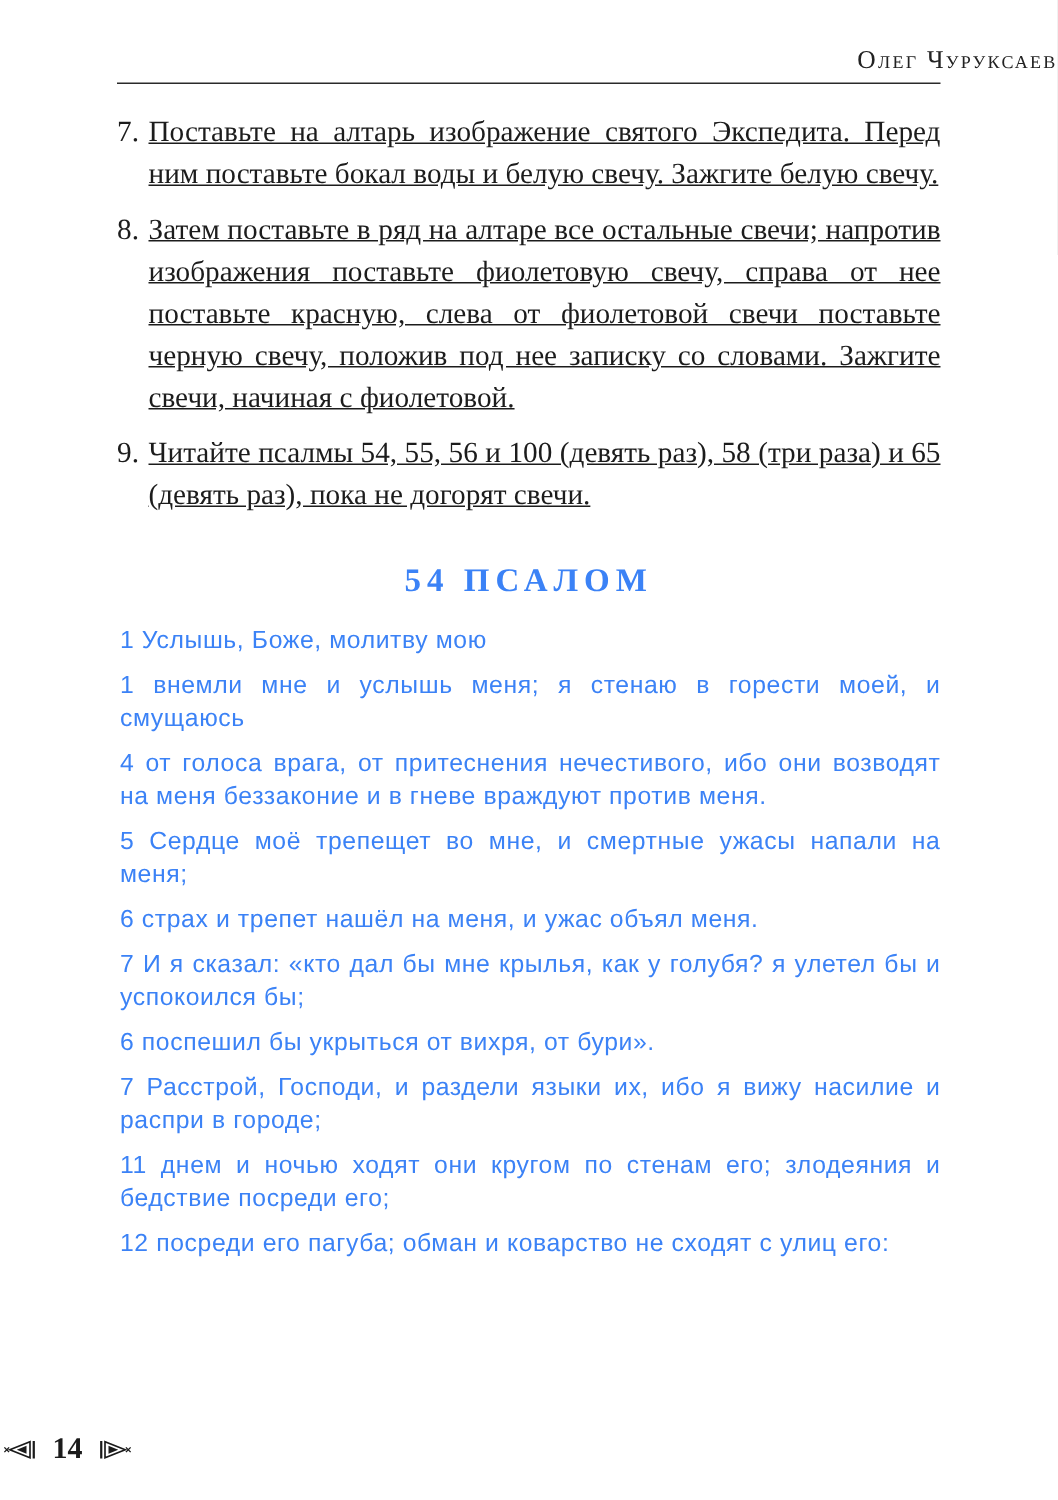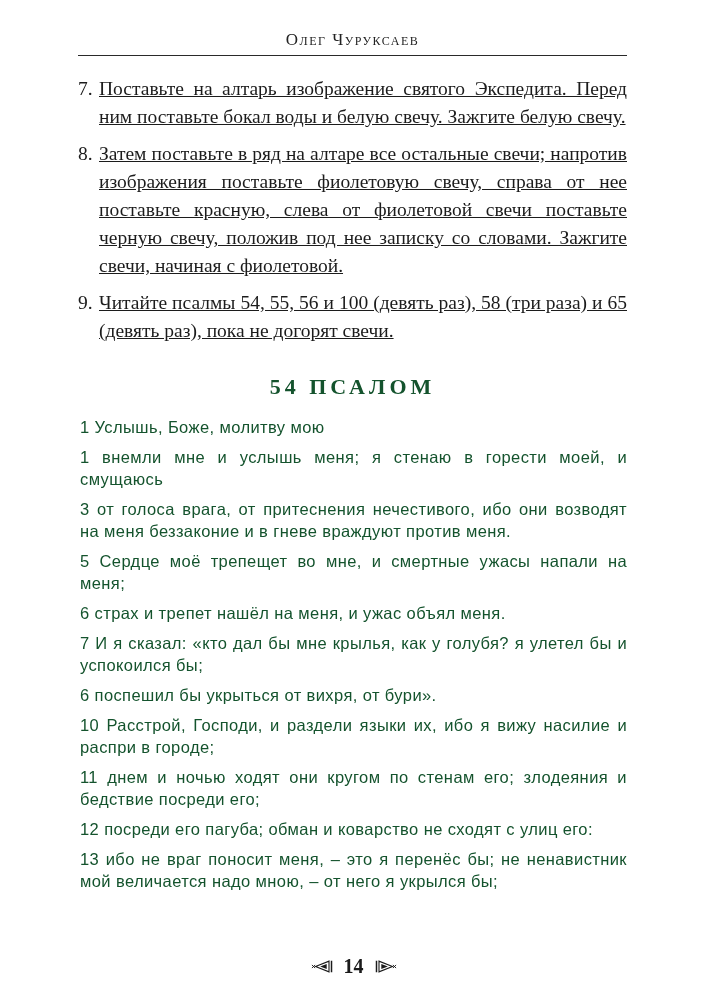--- a/index.html
+++ b/index.html
@@ -11,21 +11,21 @@
     margin: 0 auto;
     background: #ffffff;
     color: #1e1e1e;
     overflow: hidden;
     font-family: "Liberation Serif", "DejaVu Serif", serif;
   }
 
   
   .running-header {
     padding-top: 30px;
-    text-align: center;
+    text-align: right;
     font-variant: small-caps;
     font-size: 17px;
     letter-spacing: 1.5px;
     color: #222222;
   }
   .header-rule {
     width: 549px;
     margin: 5px auto 0 auto;
     border: none;
     border-top: 1.5px solid #2a2a2a;
@@ -53,45 +53,44 @@
     text-decoration: underline;
   }
 
   
   .psalm-title {
     margin-top: 29px;
     text-align: center;
     font-weight: bold;
     font-size: 22px;
     letter-spacing: 4px;
-    color: #14532d;
+    color: #3b82f6;
   }
 
   
   .psalm-verses {
     margin: 16px 78px 0 80px;
   }
   .psalm-verse {
     margin: 0 0 8px 0;
     font-family: "Liberation Sans", "DejaVu Sans", sans-serif;
     font-size: 16.5px;
     line-height: 22px;
     letter-spacing: 0.4px;
-    color: #14532d;
+    color: #3b82f6;
     text-align: justify;
     hyphens: manual;
   }
 
   
   .page-footer {
     position: absolute;
     left: 2px;
     right: 0;
     bottom: 22px;
-    text-align: center;
   }
   .page-number {
     display: inline-block;
     vertical-align: middle;
     font-weight: bold;
     font-size: 20px;
     color: #1b1b1b;
     margin: 0 6px;
   }
   .ornament {
@@ -133,38 +132,37 @@
 
   <div class="psalm-title">54 ПСАЛОМ</div>
 
   <div class="psalm-verses">
 
       <p class="psalm-verse">1 Услышь, Боже, молитву мою</p>
 
 
       <p class="psalm-verse">1 внемли мне и услышь меня; я стенаю в горести моей, и смущаюсь</p>
 
-      <p class="psalm-verse">3 от голоса врага, от притеснения нечестивого, ибо они возводят на меня беззаконие и в гневе враждуют против меня.</p>
+      <p class="psalm-verse">4 от голоса врага, от притеснения нечестивого, ибо они возводят на меня беззаконие и в гневе враждуют против меня.</p>
 
       <p class="psalm-verse">5 Сердце моё трепещет во мне, и смертные ужасы напа­ли на меня;</p>
 
       <p class="psalm-verse">6 страх и трепет нашёл на меня, и ужас объял меня.</p>
 
       <p class="psalm-verse">7 И я сказал: «кто дал бы мне крылья, как у голубя? я улетел бы и успокоился бы;</p>
 
 
       <p class="psalm-verse">6 поспешил бы укрыться от вихря, от бури».</p>
 
-      <p class="psalm-verse">10 Расстрой, Господи, и раздели языки их, ибо я вижу наси­лие и распри в городе;</p>
+      <p class="psalm-verse">7 Расстрой, Господи, и раздели языки их, ибо я вижу наси­лие и распри в городе;</p>
 
       <p class="psalm-verse">11 днем и ночью ходят они кругом по стенам его; злодея­ния и бедствие посреди его;</p>
 
       <p class="psalm-verse">12 посреди его пагуба; обман и коварство не сходят с улиц его:</p>
 
-      <p class="psalm-verse">13 ибо не враг поносит меня, – это я перенёс бы; не нена­вистник мой величается надо мною, – от него я укрылся бы;</p>
     </div>
 
   <div class="page-footer">
     <span class="ornament left">
       <svg viewBox="0 0 24 14" xmlns="http://www.w3.org/2000/svg">
         <path d="M0.6 5.3 L4 8.7 M0.6 8.7 L4 5.3" stroke="#1b1b1b" stroke-width="1" fill="none"></path>
         <path d="M4.5 7 L19 1.2 L19 12.8 Z" fill="none" stroke="#1b1b1b" stroke-width="1.2"></path>
         <path d="M9.5 7 L16.5 4.2 L16.5 9.8 Z" fill="#1b1b1b"></path>
         <line x1="21.7" y1="0.8" x2="21.7" y2="13.2" stroke="#1b1b1b" stroke-width="1.6"></line>
       </svg>

